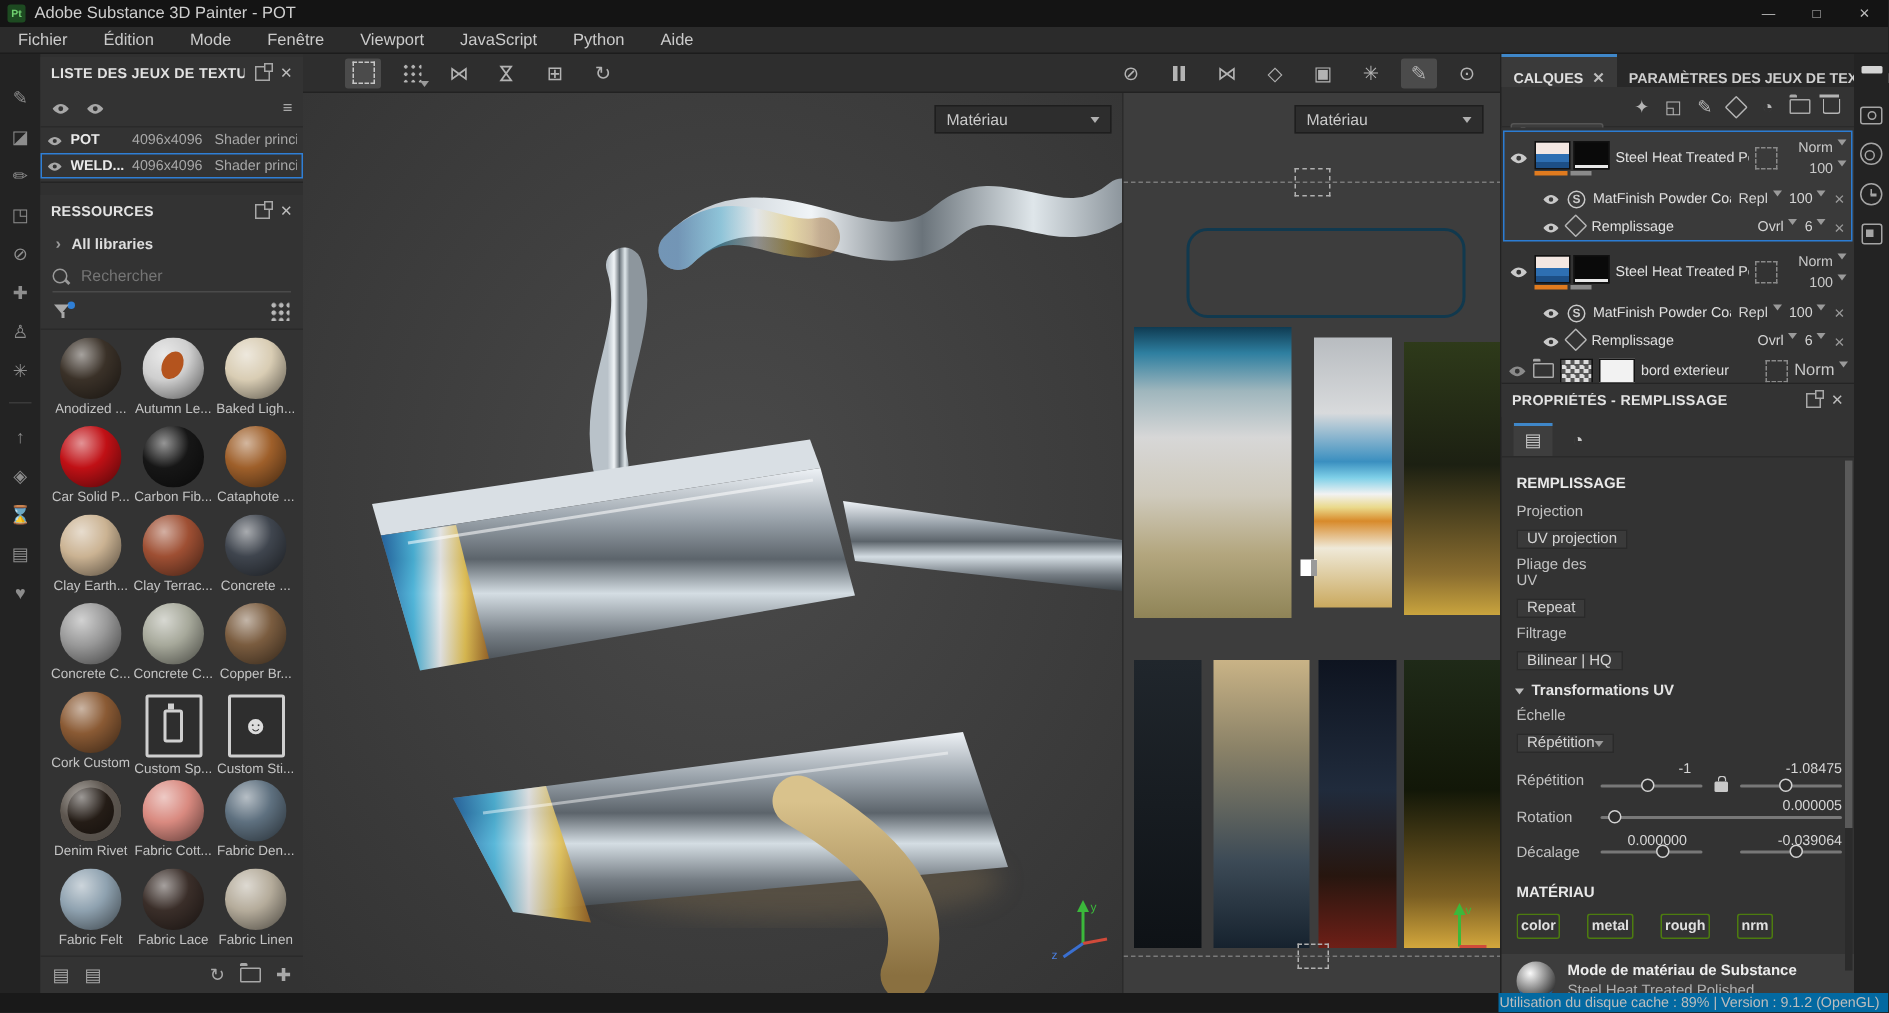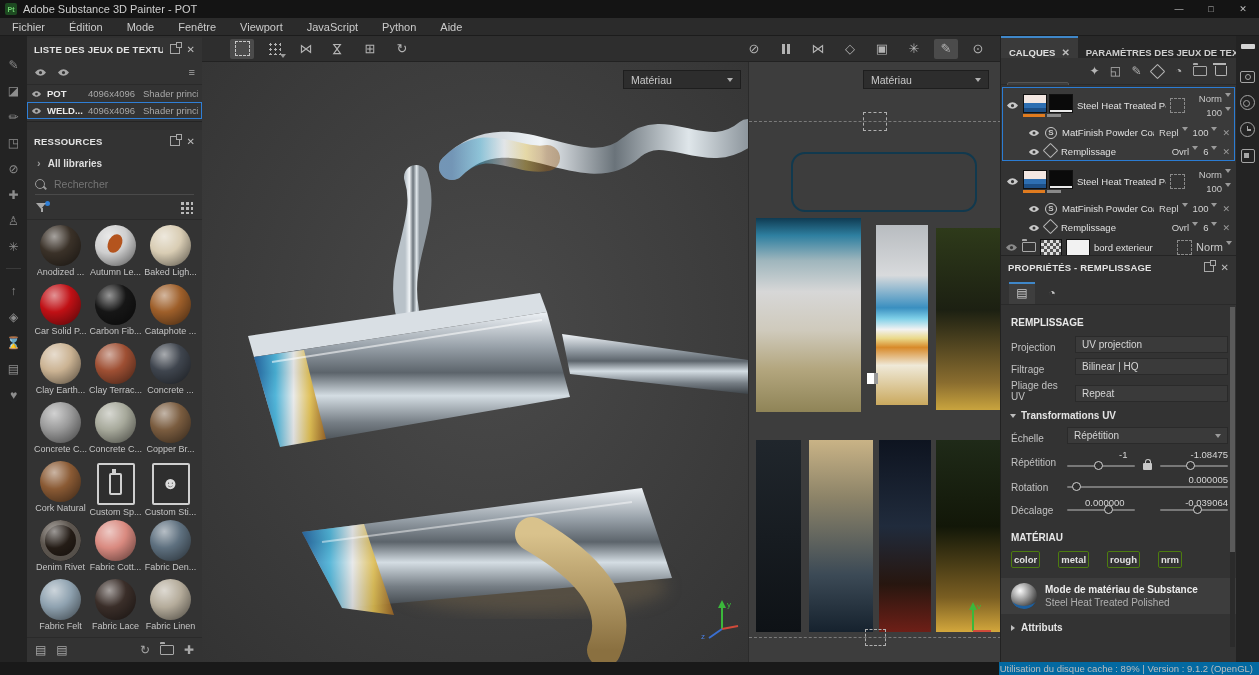--- a/index.html
+++ b/index.html
@@ -118,21 +118,21 @@
   .xclose{color:#9a9a9a;font-size:9px;}
   .checker{width:20px;height:15px;border:1px solid #111;background-image:conic-gradient(#ddd 0 25%,#555 0 50%,#ddd 0 75%,#555 0);background-size:6px 6px;}
   .whiteth{width:22px;height:15px;background:#f2f2f2;border:1px solid #111;}
 
   #propshead{flex:none;}
   #proptabs{display:flex;align-items:flex-end;gap:4px;height:26px;padding:0 8px;border-bottom:1px solid #2a2a2a;flex:none;}
   .ptab{width:26px;height:22px;display:flex;align-items:center;justify-content:center;color:#c9c9c9;font-size:12px;}
   .ptab.active{background:#3e3e3e;box-shadow:inset 0 2px 0 #3f87c9;}
   #propcontent{flex:1;padding:8px 8px 0 10px;position:relative;overflow:hidden;}
   .sect{font-weight:bold;font-size:10px;color:#e8e8e8;margin:4px 0 8px;}
-  .prow{display:flex;align-items:flex-end;margin-bottom:5px;gap:6px;}
+  .prow{display:flex;align-items:flex-start;margin-bottom:5px;gap:6px;flex-direction:column;}
   .plabel{width:58px;flex:none;color:#c2c2c2;font-size:10px;}
   .pval{flex:1;background:#3a3a3a;border:1px solid #2a2a2a;color:#d6d6d6;font-size:10px;height:17px;display:flex;align-items:center;padding:0 6px;box-sizing:border-box;}
   .exprow{display:flex;align-items:center;gap:6px;margin:8px 0 6px;font-weight:bold;color:#e4e4e4;font-size:10px;}
   .dcv{width:0;height:0;border-top:3px solid transparent;border-bottom:3px solid transparent;border-left:4px solid #bdbdbd;}
   .dcv.open{transform:rotate(90deg);}
   .trow{display:flex;margin-bottom:4px;}
   .tlabel{width:56px;flex:none;color:#c2c2c2;font-size:10px;padding-top:8px;}
   .tctr{flex:1;}
   .vline{display:flex;justify-content:space-between;font-size:9.5px;color:#d6d6d6;height:12px;}
   .vline .vr{margin-left:auto;}
@@ -340,21 +340,21 @@
         <div class="tile">
             <span class="ball" style="--c: #a7a99b;"></span>
             <span class="tl">Concrete C...</span>
           </div>
         <div class="tile">
             <span class="ball" style="--c: #7a5c3f;"></span>
             <span class="tl">Copper Br...</span>
           </div>
         <div class="tile">
             <span class="ball" style="--c: #8a5a34;"></span>
-            <span class="tl">Cork Natural</span>
+            <span class="tl">Cork Custom</span>
           </div>
         <div class="tile">
             <span class="flaticon">
               <i class="spraycan"></i>
             </span>
             <span class="tl">Custom Sp...</span>
           </div>
         <div class="tile">
             <span class="flaticon">☻</span>
             <span class="tl">Custom Sti...</span>
@@ -666,26 +666,26 @@
     </div>
 
     <div id="propcontent">
       <div class="sect">REMPLISSAGE</div>
 
       <div class="prow">
         <span class="plabel">Projection</span>
         <span class="pval">UV projection</span>
       </div>
       <div class="prow">
+        <span class="plabel">Pliage des UV</span>
+        <span class="pval">Repeat</span>
+      </div>
+      <div class="prow">
         <span class="plabel">Filtrage</span>
         <span class="pval">Bilinear | HQ</span>
-      </div>
-      <div class="prow">
-        <span class="plabel">Pliage des UV</span>
-        <span class="pval">Repeat</span>
       </div>
 
       <div class="exprow">
         <i class="dcv open"></i>
           <span>Transformations UV</span>
       </div>
 
       <div class="prow">
         <span class="plabel" style="width:50px">Échelle</span>
         <span class="pval" style="justify-content:space-between">

